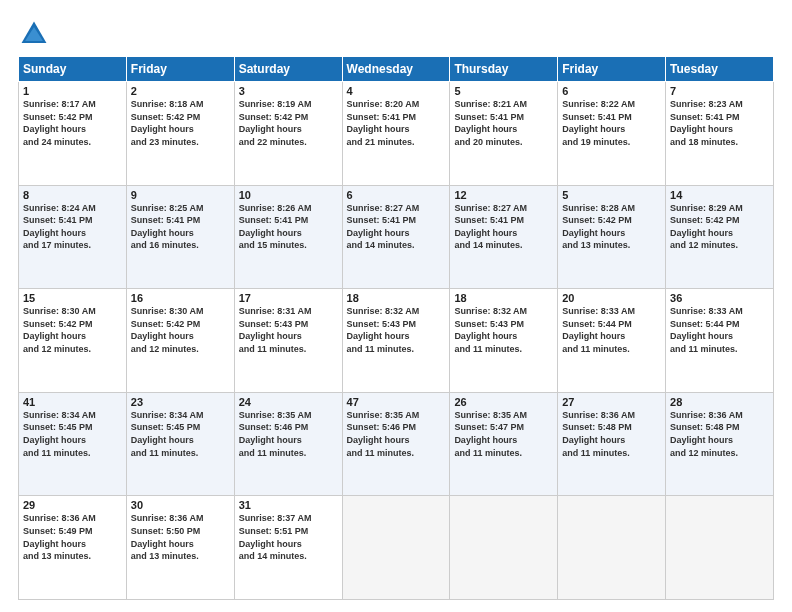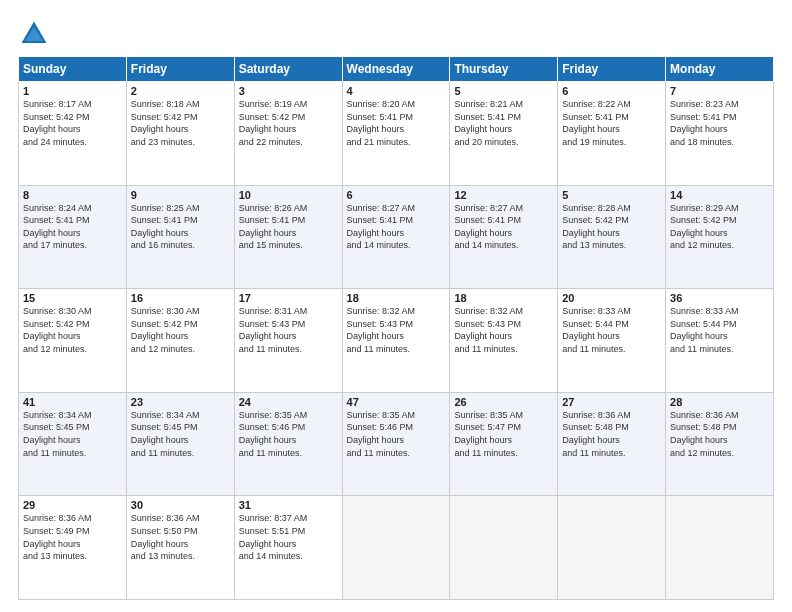--- a/index.html
+++ b/index.html
@@ -93,20 +93,21 @@
       font-size: 11px;
       font-weight: bold;
       color: #222;
       display: block;
       margin-bottom: 1px;
     }
     .day-info {
       font-size: 9px;
       color: #333;
       line-height: 1.4;
+      font-weight: bold;
     }
     .empty-cell {
       background: #f5f5f5 !important;
     }
   </style>
 </head>
 <body>
 
 <div class="page">
   <div class="header">
@@ -128,21 +129,21 @@
 
   <table class="calendar">
     <thead>
       <tr>
       <th>Sunday</th>
           <th>Friday</th>
           <th>Saturday</th>
           <th>Wednesday</th>
           <th>Thursday</th>
           <th>Friday</th>
-          <th>Monday</th>
+          <th>Tuesday</th>
         </tr>
     </thead>
     <tbody id="calendar-body">
     <tr>
           <td><span class="day-num">1</span>
 <span class="day-info">Sunrise: 8:17 AM<br>Sunset: 5:42 PM<br>Daylight hours<br>and 24 minutes.</span></td>
           <td><span class="day-num">2</span>
 <span class="day-info">Sunrise: 8:18 AM<br>Sunset: 5:42 PM<br>Daylight hours<br>and 23 minutes.</span></td>
           <td><span class="day-num">3</span>
 <span class="day-info">Sunrise: 8:19 AM<br>Sunset: 5:42 PM<br>Daylight hours<br>and 22 minutes.</span></td>

